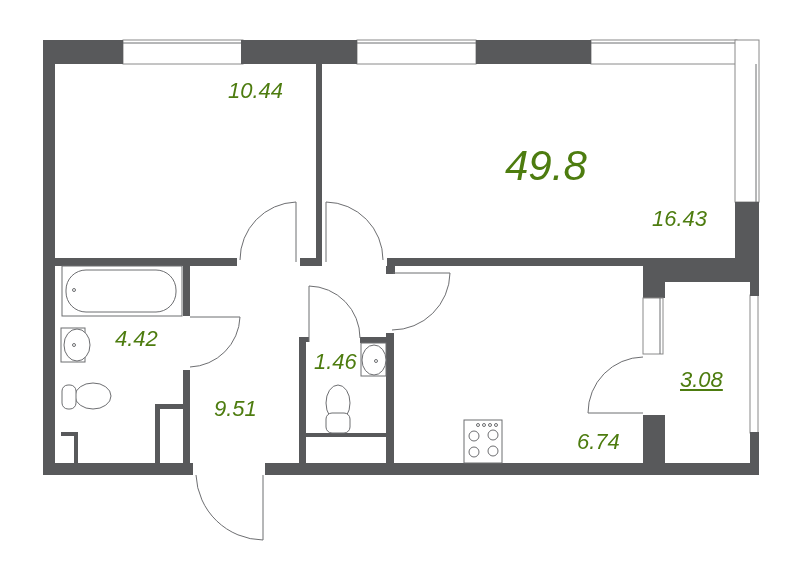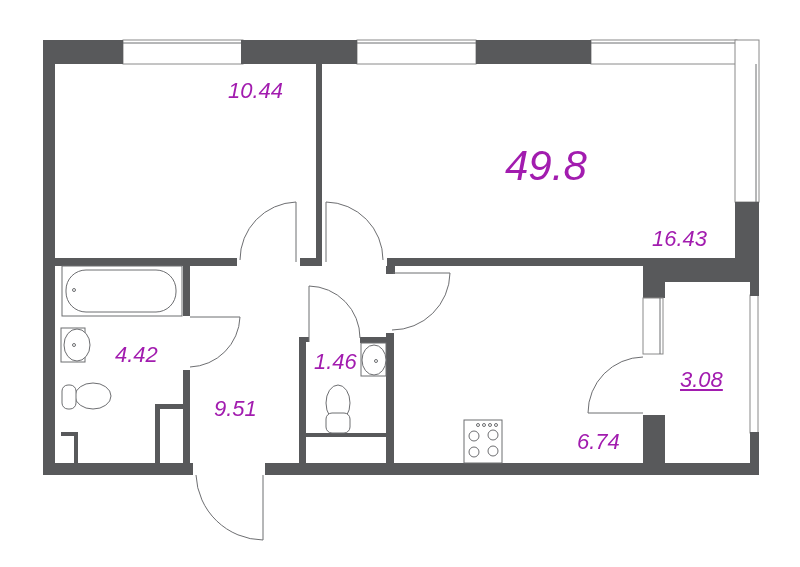--- a/index.html
+++ b/index.html
@@ -3,21 +3,21 @@
 <meta charset="utf-8">
 <style>
   html, body { margin: 0; padding: 0; background: #ffffff; }
   body { width: 800px; height: 567px; position: relative; overflow: hidden; font-family: "Liberation Sans", sans-serif; }
   #plan { position: absolute; left: 0; top: 0; width: 800px; height: 567px; }
   .wall { fill: #58595b; }
   .thin { fill: none; stroke: #6d6e71; stroke-width: 1; }
   .win { fill: #ffffff; stroke: #8a8a8a; stroke-width: 1; }
   .arc { fill: none; stroke: #6d6e71; stroke-width: 1; }
   .fix { fill: #ffffff; stroke: #6d6e71; stroke-width: 1; }
-  .lbl { position: absolute; font-style: italic; color: #a21caf; white-space: nowrap; line-height: 1; }
+  .lbl { position: absolute; font-style: italic; color: #4d7c0f; white-space: nowrap; line-height: 1; }
   .lbl.sm { font-size: 22px; }
   .lbl.lg { font-size: 42px; }
 </style>
 </head>
 <body>
 
 <svg id="plan" viewBox="0 0 800 567" xmlns="http://www.w3.org/2000/svg">
 
   <g>
     <rect class="win" x="123" y="40" width="120" height="24"></rect>
@@ -144,18 +144,18 @@
     <circle class="fix" cx="496" cy="425" r="1.5"></circle>
     <circle class="fix" cx="474" cy="436" r="5"></circle>
     <circle class="fix" cx="493" cy="435" r="5"></circle>
     <circle class="fix" cx="474" cy="452" r="5"></circle>
     <circle class="fix" cx="493" cy="451" r="5"></circle>
   </g>
 </svg>
 
 <div class="lbl sm" style="left:228px; top:80px;">10.44</div>
 <div class="lbl lg" style="left:505px; top:145px;">49.8</div>
-<div class="lbl sm" style="left:652px; top:228px;text-align:right;">16.43</div>
-<div class="lbl sm" style="left:115px; top:344px;font-style:italic;">4.42</div>
+<div class="lbl sm" style="left:652px; top:208px;text-align:right;">16.43</div>
+<div class="lbl sm" style="left:115px; top:328px;font-style:italic;">4.42</div>
 <div class="lbl sm" style="left:214px; top:398px;">9.51</div>
 <div class="lbl sm" style="left:306px; top:351px;margin-left:8px;">1.46</div>
 <div class="lbl sm" style="left:577px; top:431px;">6.74</div>
 <div class="lbl sm" style="left:680px; top:369px;text-decoration:underline;">3.08</div>
 
 </body></html>

